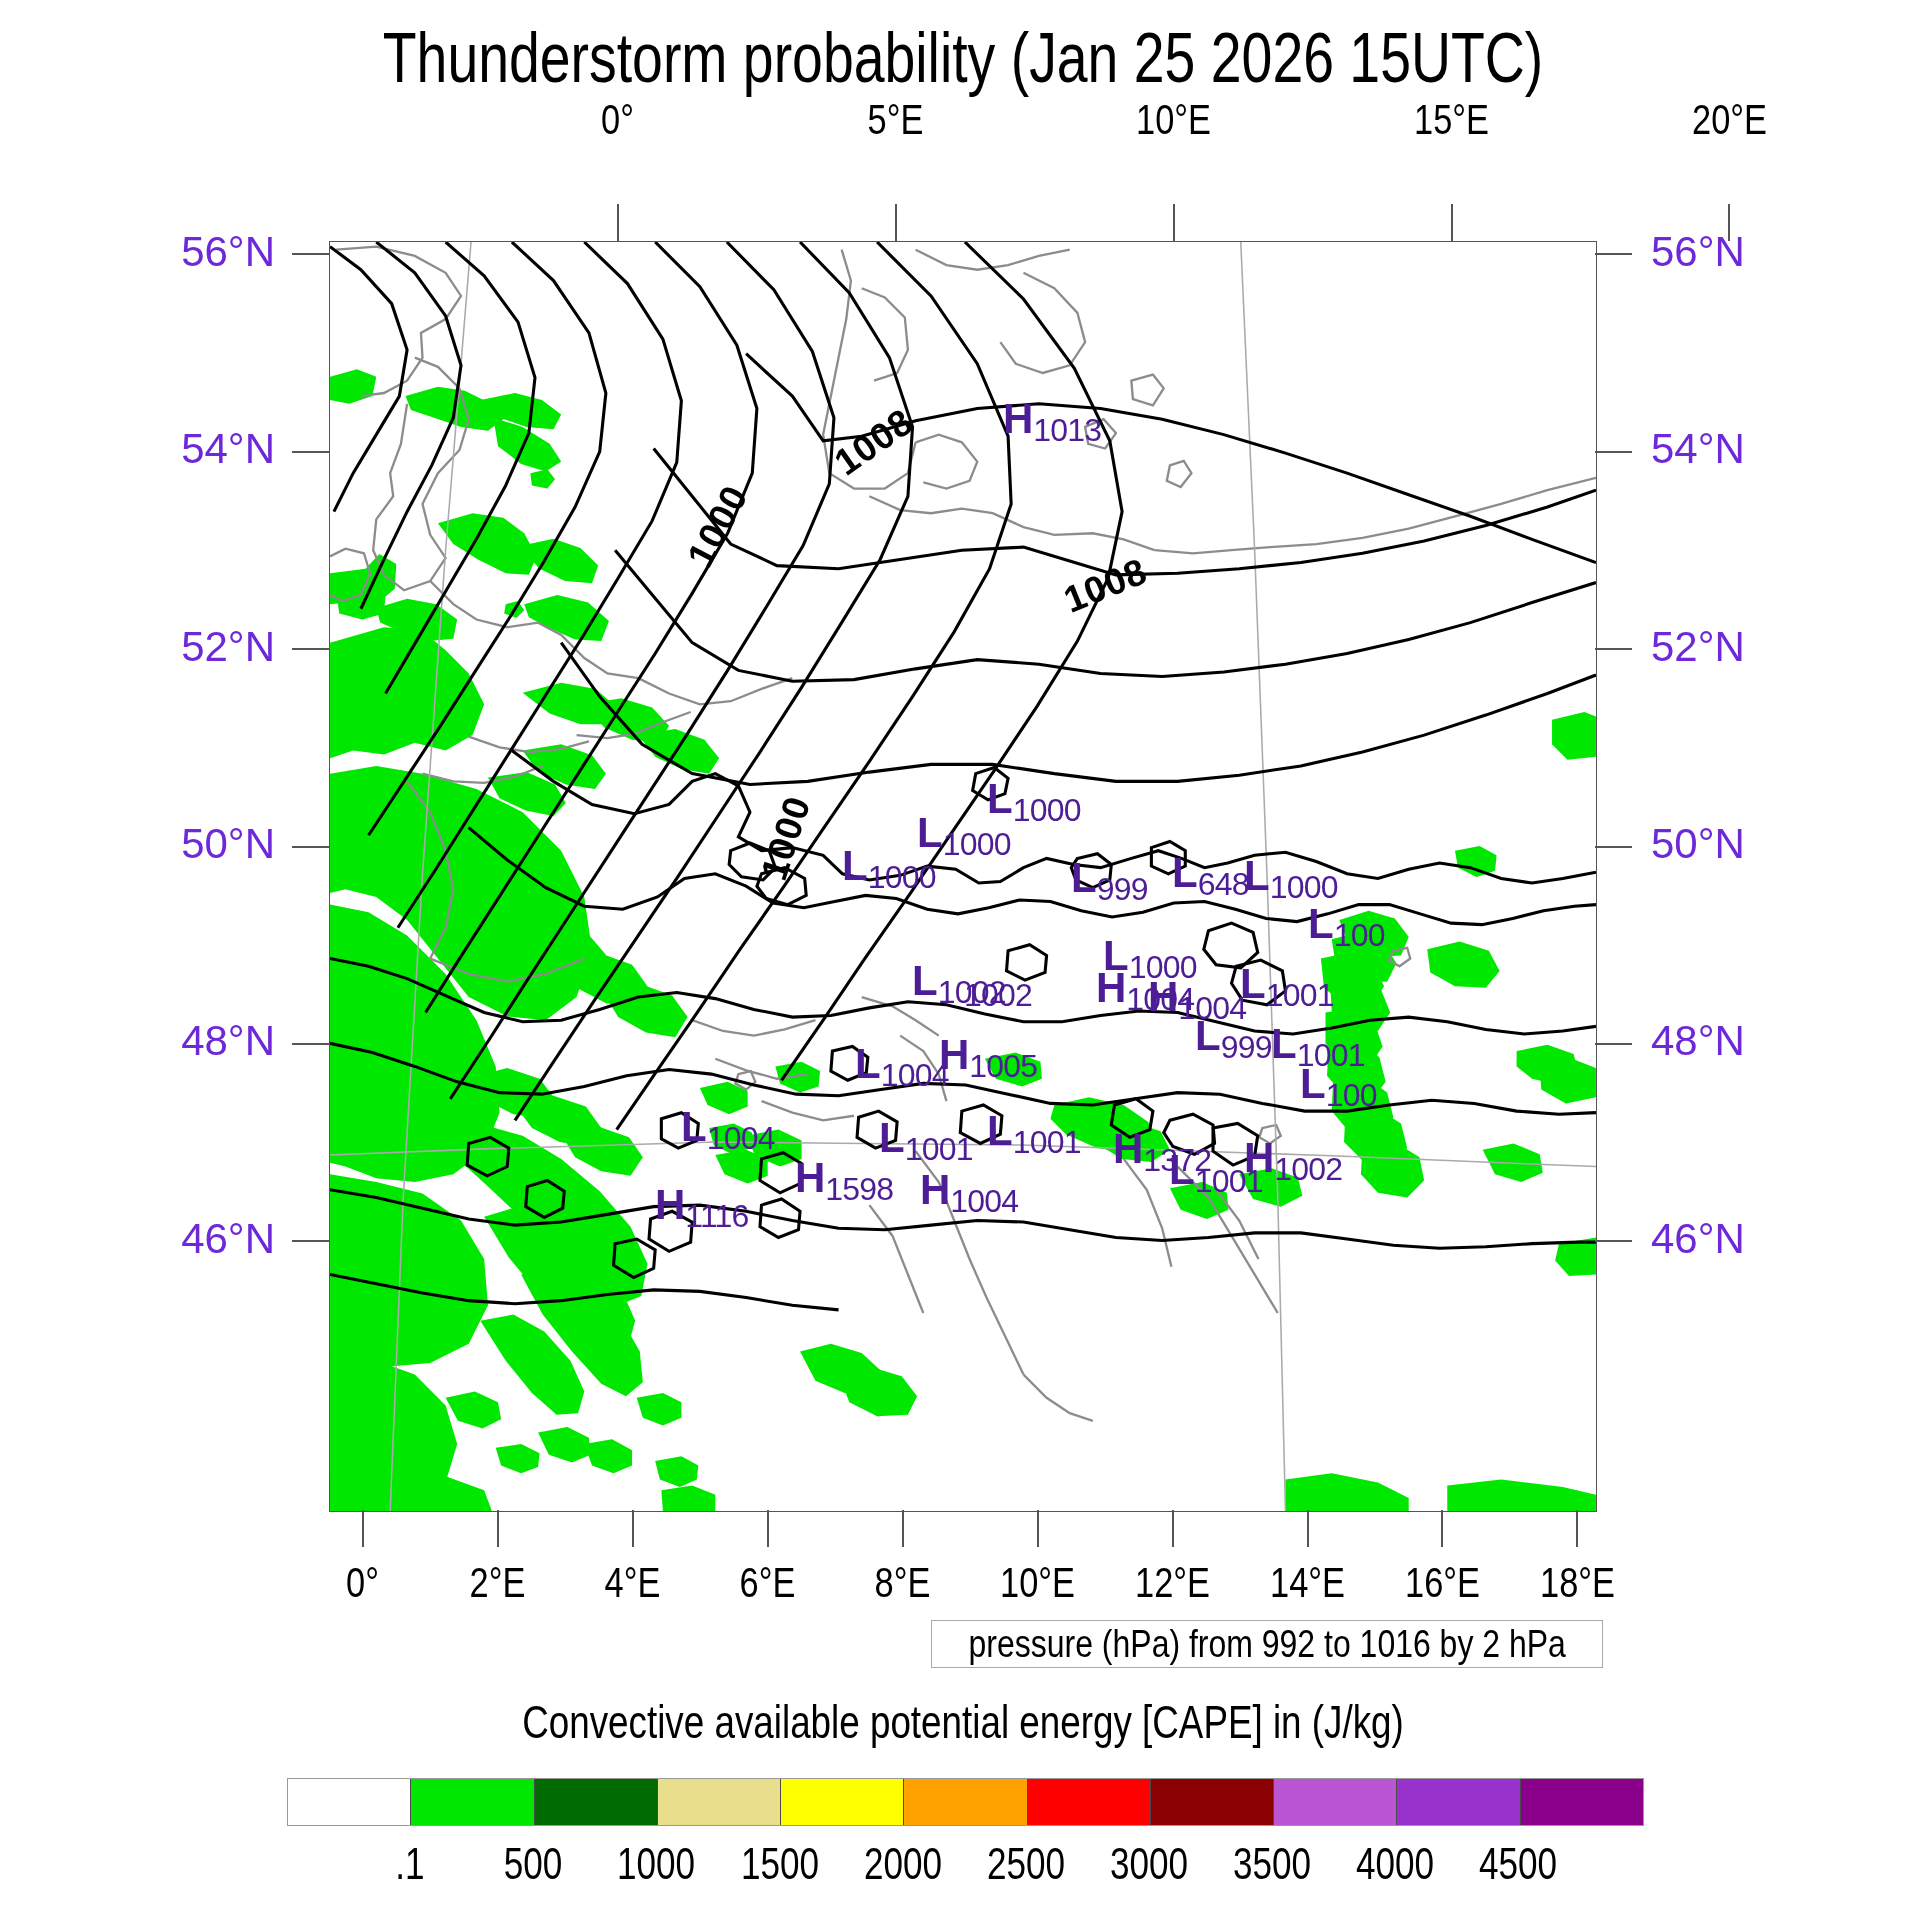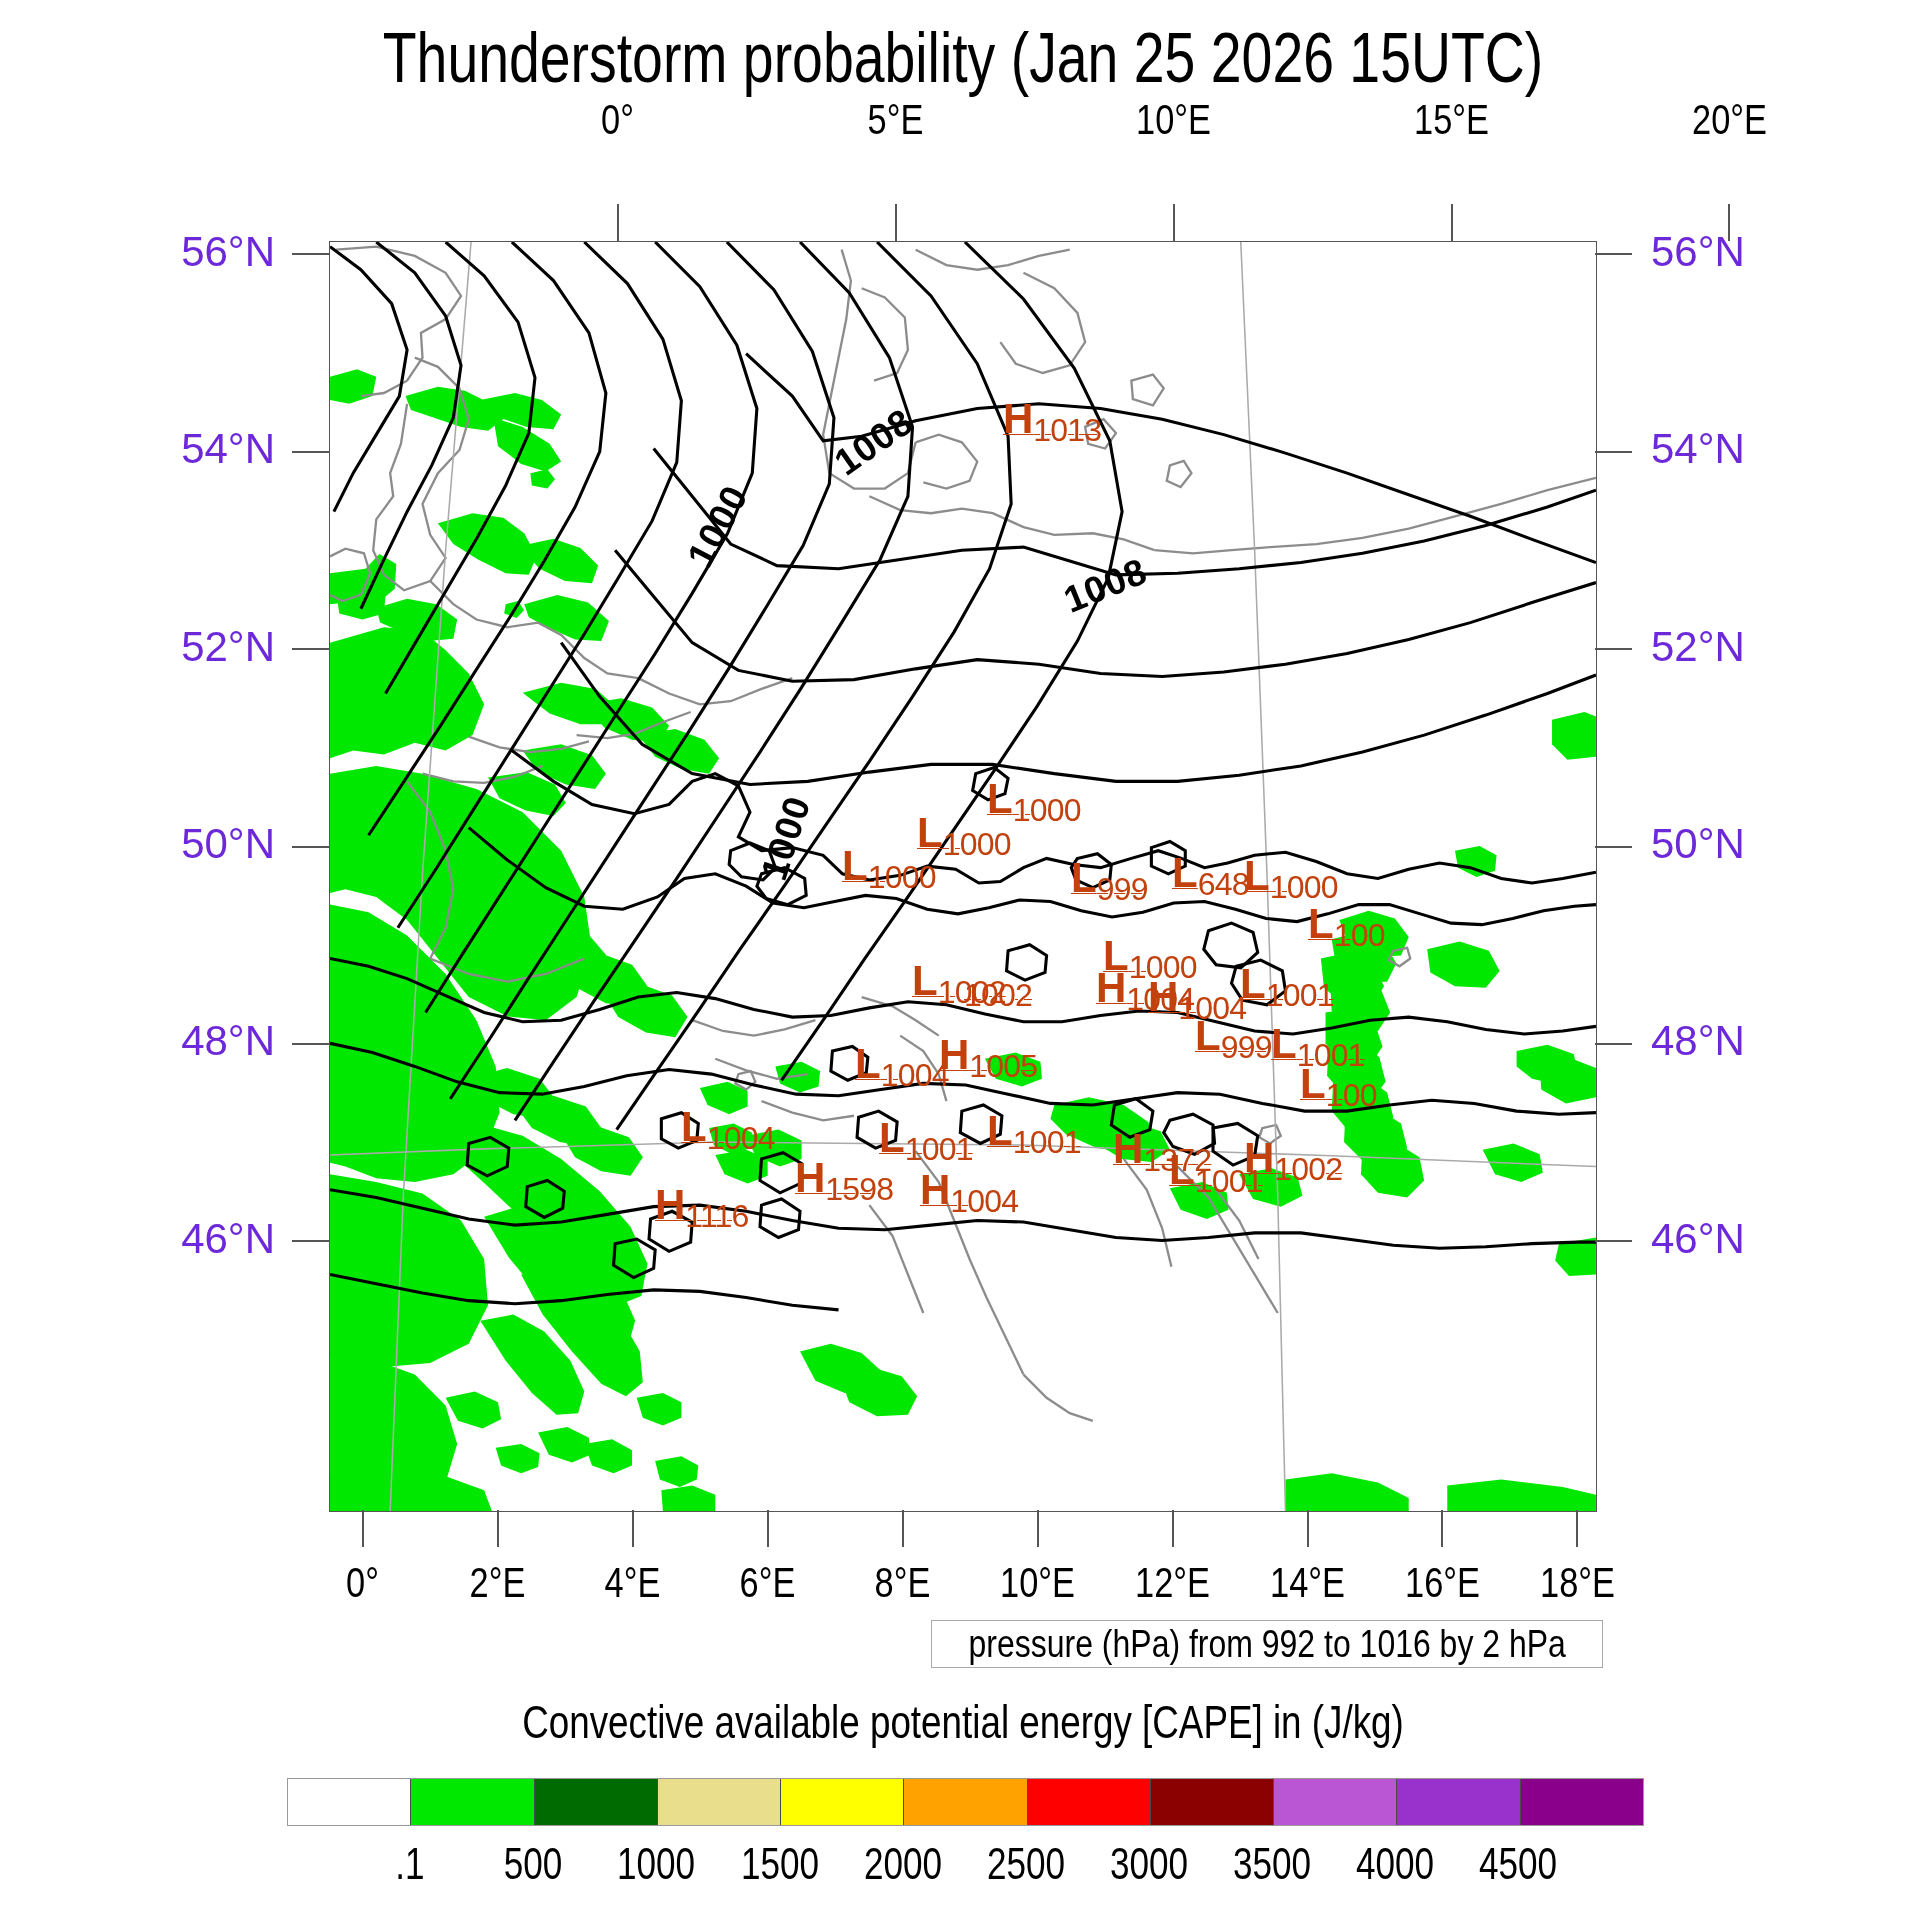--- a/index.html
+++ b/index.html
@@ -71,23 +71,22 @@
   #cbar-labels{position:absolute; left:287px; top:1838px; width:1355px; height:62px;}
   .cb-lab{
     position:absolute; top:0; text-align:center;
     font-family:"Liberation Sans Narrow","Liberation Sans",sans-serif;
     font-size:45px; color:#000; transform:scaleX(0.78); transform-origin:50% 0%;
     white-space:nowrap;
   }
 
   
   .hl{
-    position:absolute; white-space:nowrap; color:#c2410c;
+    position:absolute; white-space:nowrap; color:#4c1d95;
     font-family:"Liberation Sans","DejaVu Sans",sans-serif;
-    text-decoration:underline;
   }
   .hl .big{font-size:42px; line-height:42px; font-weight:700;}
   .hl .sub{font-size:32px; line-height:32px; font-weight:400;
            position:relative; top:7.7px; letter-spacing:-0.8px;}
   .clabel{
     position:absolute; white-space:nowrap; color:#000; font-weight:700;
     font-size:37px; font-family:"Liberation Sans","DejaVu Sans",sans-serif;
     letter-spacing:0.8px;
   }
 </style>

